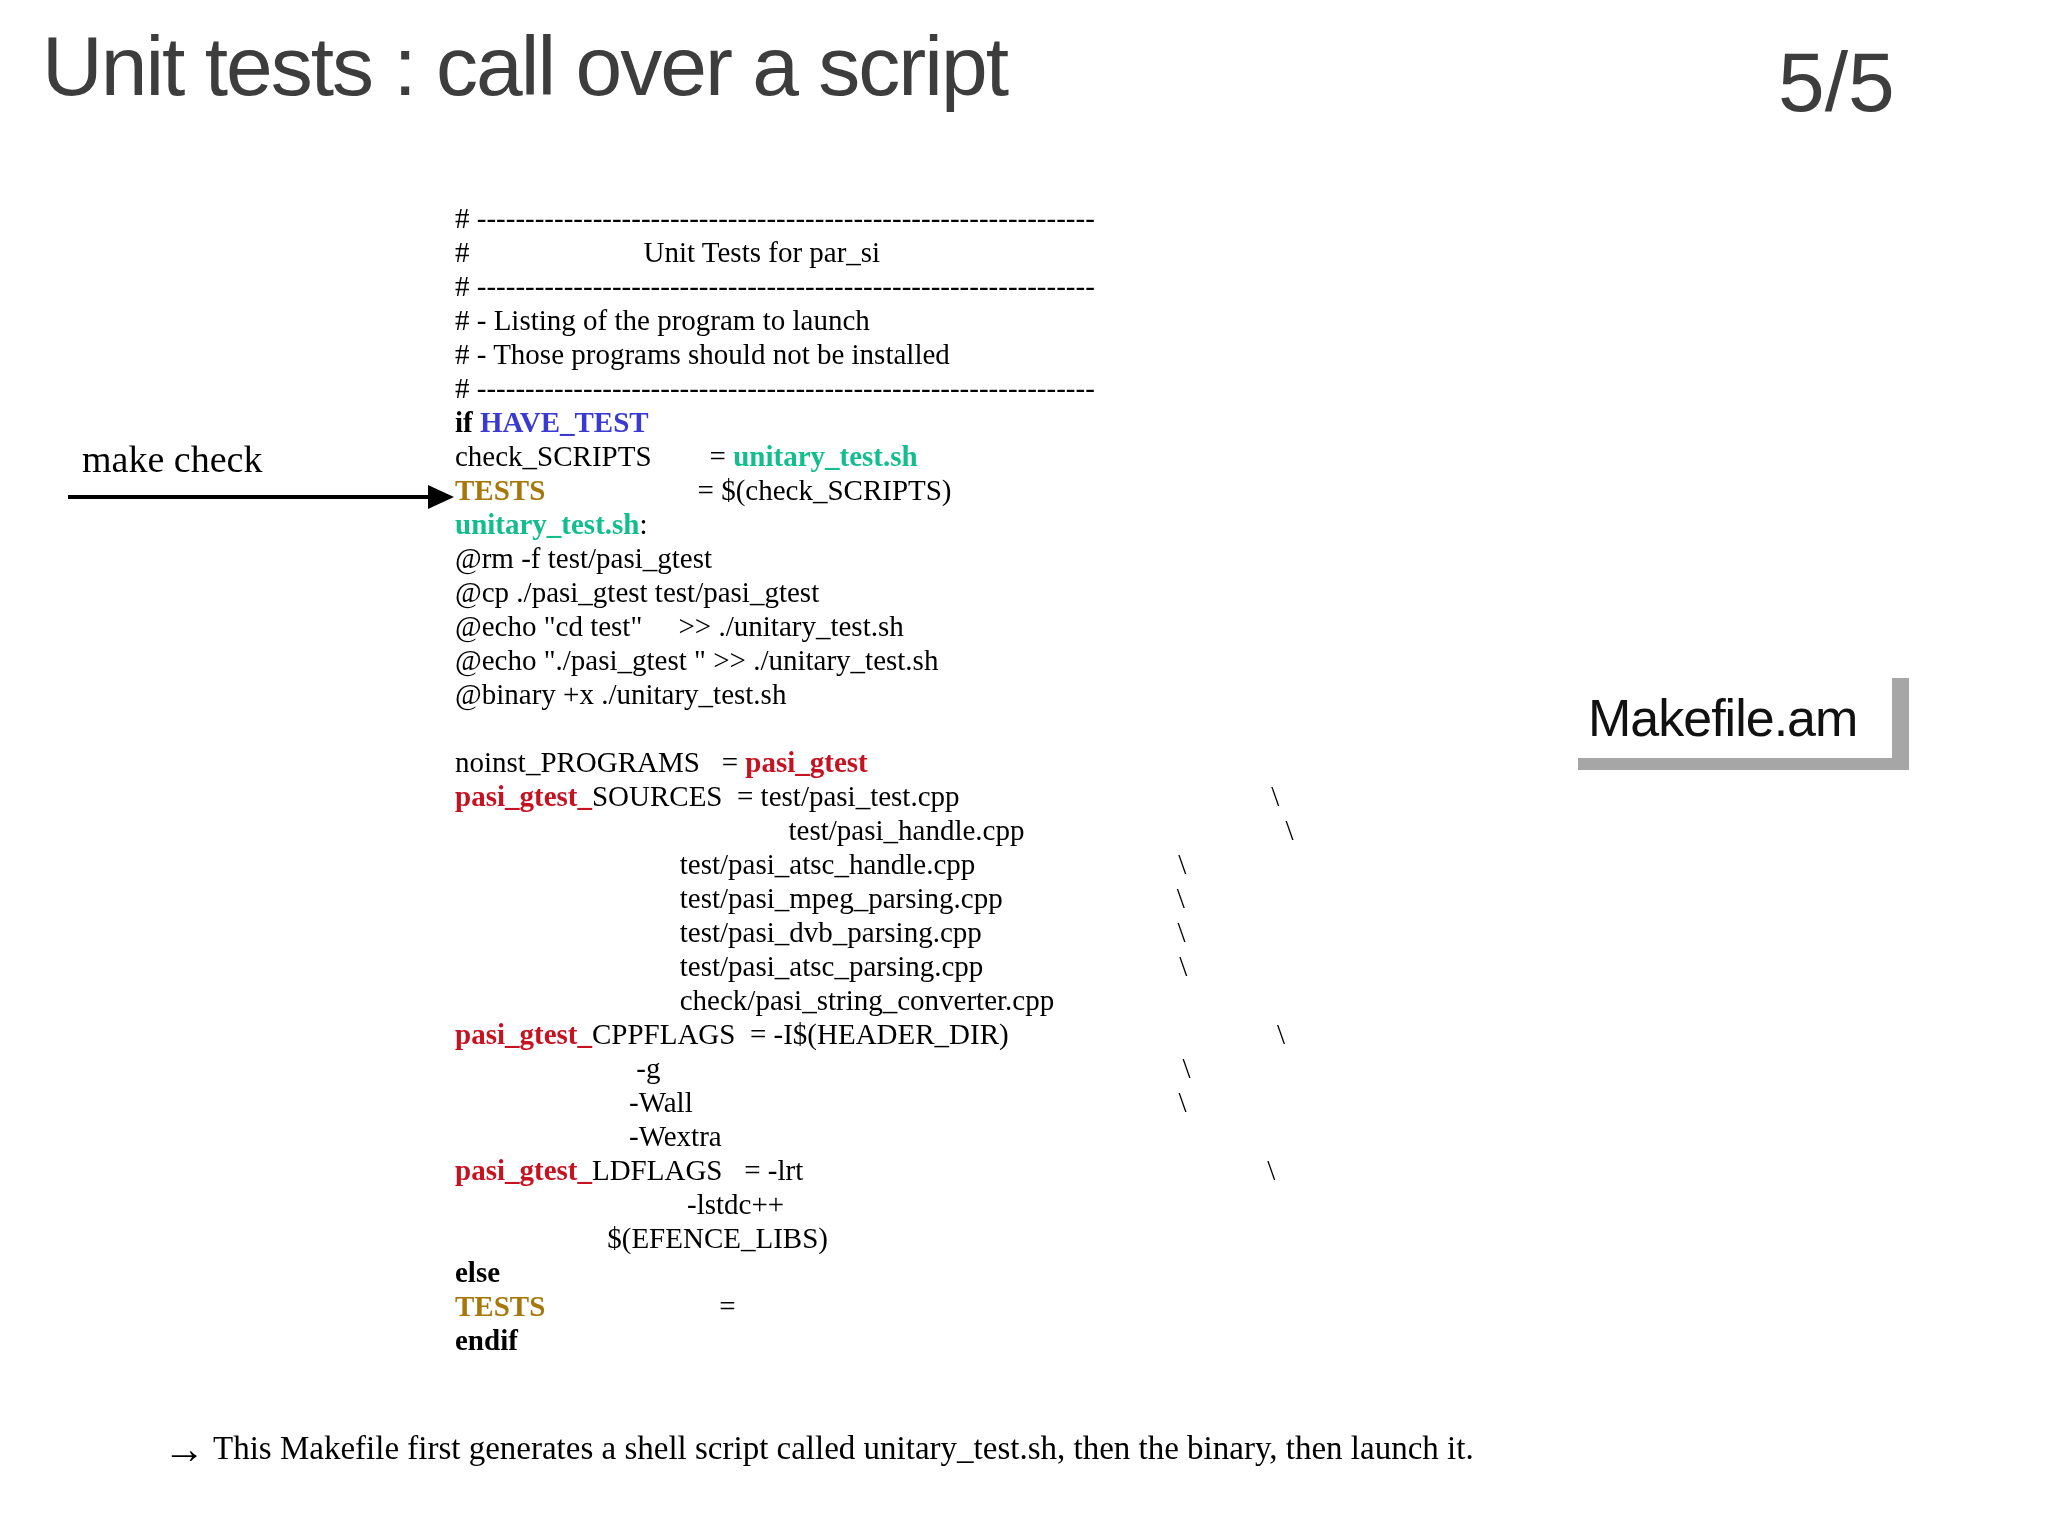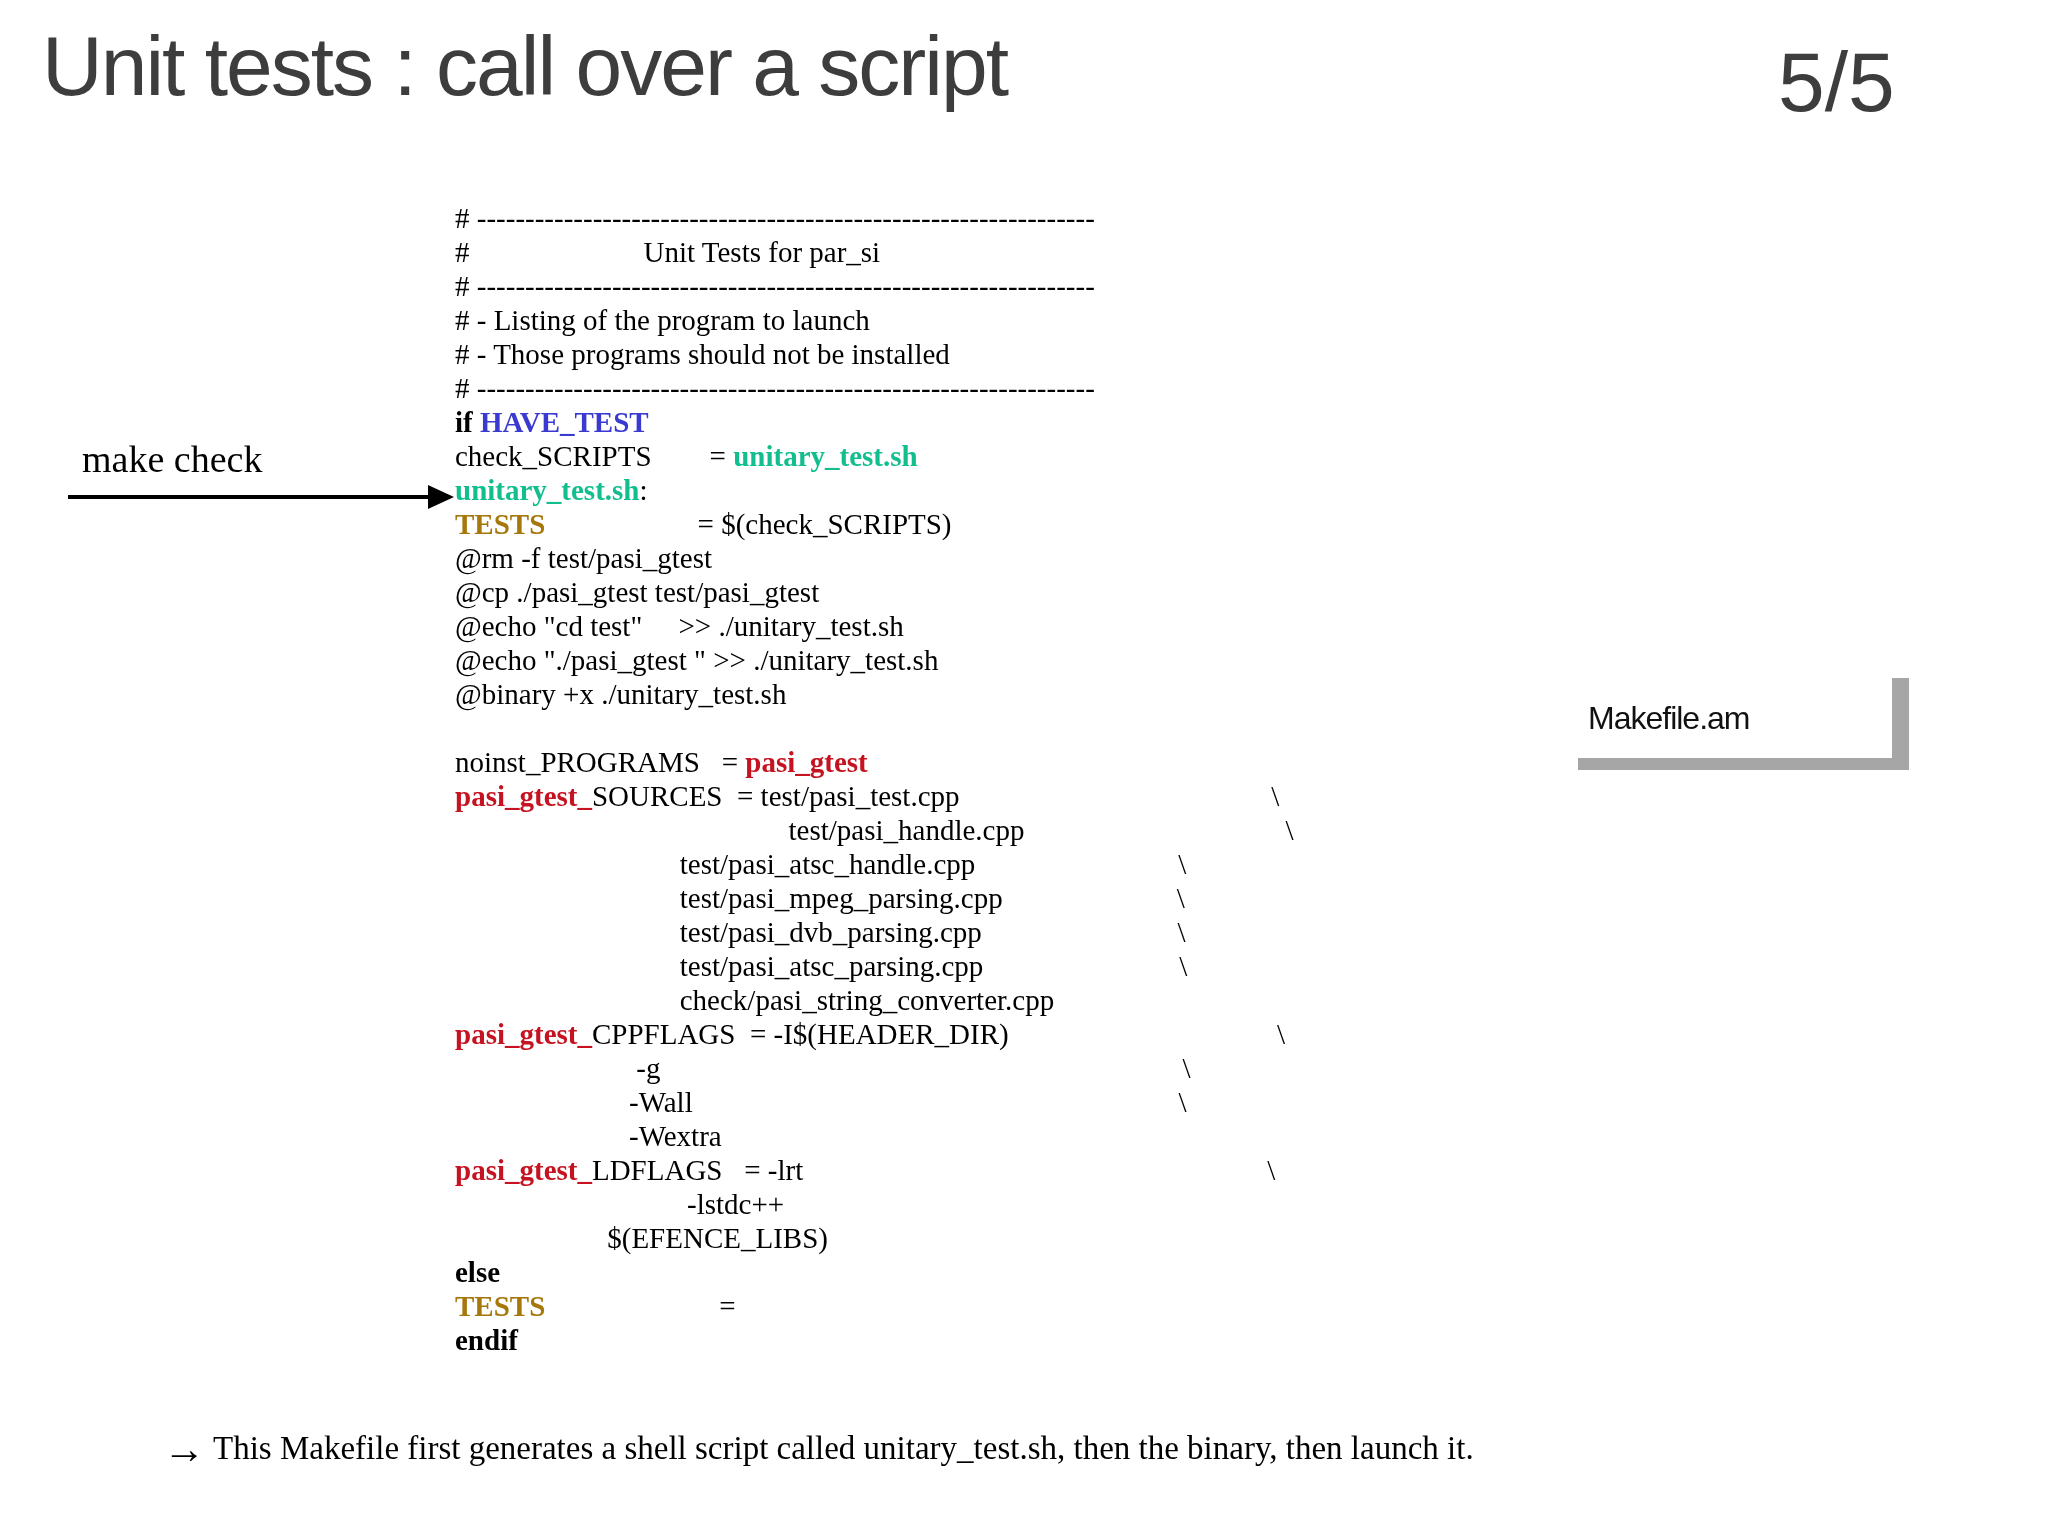--- a/index.html
+++ b/index.html
@@ -19,21 +19,21 @@
   .code-line{white-space:pre;line-height:34px;min-height:34px;}
   .seg-c{color:var(--code);}
   .seg-kw{color:var(--code);font-weight:bold;}
   .seg-blue{color:var(--blue);font-weight:bold;}
   .seg-teal{color:var(--teal);font-weight:bold;}
   .seg-olive{color:var(--olive);font-weight:bold;}
   .seg-red{color:var(--red);font-weight:bold;}
   .file-tag{position:absolute;left:1578px;top:678px;width:314px;height:80px;
          border-right:17px solid var(--shadow);border-bottom:12px solid var(--shadow);
          display:flex;align-items:center;}
-  .file-tag span{font-family:"Liberation Sans",sans-serif;font-size:32px;color:#111;
+  .file-tag span{font-family:"Liberation Sans",sans-serif;font-size:52px;color:#111;
          padding-left:10px;letter-spacing:-1px;}
   .footer{position:absolute;left:163px;top:1428px;font-size:33px;color:#000;white-space:nowrap;}
   .f-arrow{font-size:42px;line-height:1;vertical-align:-4px;margin-right:8px;}
 </style>
 </head>
 <body>
 
 <div class="slide">
 
   <div class="title">Unit tests : call over a script</div>
@@ -47,22 +47,22 @@
 
   <div class="code">
       <div class="code-line"><span class="seg-c"># ----------------------------------------------------------------</span></div>
       <div class="code-line"><span class="seg-c">#                        Unit Tests for par_si</span></div>
       <div class="code-line"><span class="seg-c"># ----------------------------------------------------------------</span></div>
       <div class="code-line"><span class="seg-c"># - Listing of the program to launch</span></div>
       <div class="code-line"><span class="seg-c"># - Those programs should not be installed</span></div>
       <div class="code-line"><span class="seg-c"># ----------------------------------------------------------------</span></div>
       <div class="code-line"><span class="seg-kw">if </span><span class="seg-blue">HAVE_TEST</span></div>
       <div class="code-line"><span class="seg-c">check_SCRIPTS</span><span class="seg-c">        = </span><span class="seg-teal">unitary_test.sh</span></div>
+      <div class="code-line"><span class="seg-olive">TESTS</span><span class="seg-c">                     = $(check_SCRIPTS)</span></div>
       <div class="code-line"><span class="seg-teal">unitary_test.sh</span><span class="seg-c">:</span></div>
-      <div class="code-line"><span class="seg-olive">TESTS</span><span class="seg-c">                     = $(check_SCRIPTS)</span></div>
       <div class="code-line"><span class="seg-c">@rm -f test/pasi_gtest</span></div>
       <div class="code-line"><span class="seg-c">@cp ./pasi_gtest test/pasi_gtest</span></div>
       <div class="code-line"><span class="seg-c">@echo "cd test"     &gt;&gt; ./unitary_test.sh</span></div>
       <div class="code-line"><span class="seg-c">@echo "./pasi_gtest " &gt;&gt; ./unitary_test.sh</span></div>
       <div class="code-line"><span class="seg-c">@binary +x ./unitary_test.sh</span></div>
       <div class="code-line"></div>
       <div class="code-line"><span class="seg-c">noinst_PROGRAMS</span><span class="seg-c">   = </span><span class="seg-red">pasi_gtest</span></div>
       <div class="code-line"><span class="seg-red">pasi_gtest_</span><span class="seg-c">SOURCES</span><span class="seg-c">  = test/pasi_test.cpp</span><span class="seg-c">                                           \</span></div>
       <div class="code-line"><span class="seg-c">                                              test/pasi_handle.cpp</span><span class="seg-c">                                    \</span></div>
       <div class="code-line"><span class="seg-c">                               test/pasi_atsc_handle.cpp</span><span class="seg-c">                            \</span></div>

